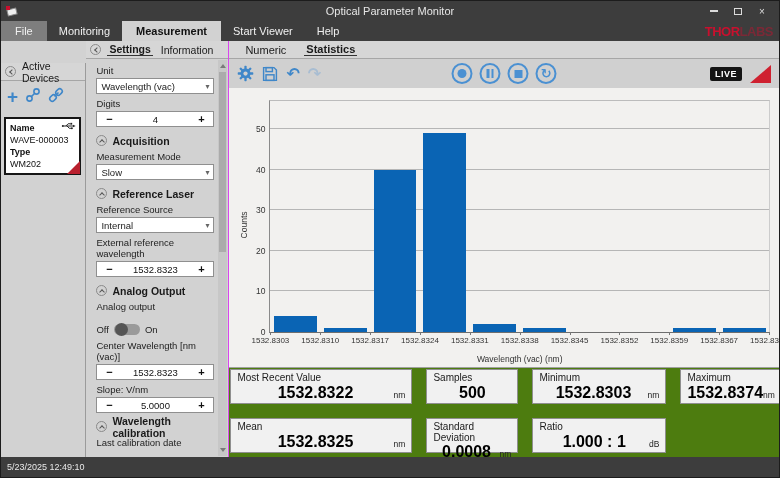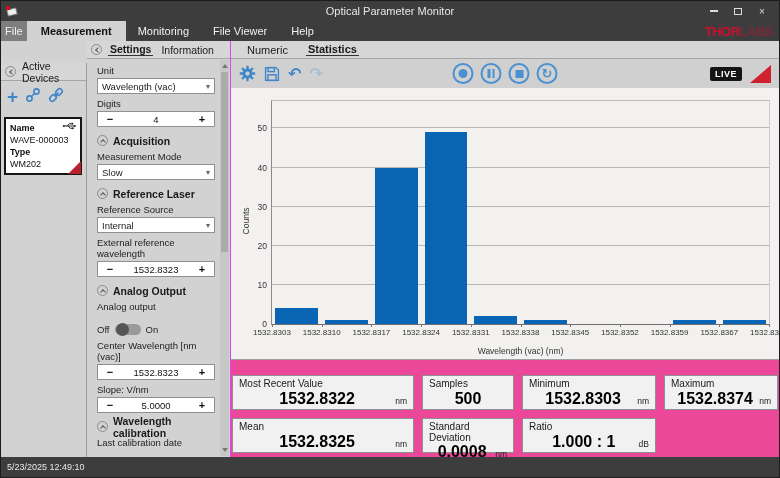--- a/index.html
+++ b/index.html
@@ -13,21 +13,21 @@
   .app-icon { margin-left:4px; display:flex; }
   .win-title { position:absolute; left:0; right:0; text-align:center; color:#e6e6e6; font-size:11px; }
   .win-controls { margin-left:auto; display:flex; align-items:center; gap:6px; padding-right:8px; z-index:2; }
   .win-btn { width:18px; height:14px; display:flex; align-items:center; justify-content:center; color:#dcdcdc; font-size:10px; }
   .glyph-min { width:8px; height:0; border-bottom:2px solid #dcdcdc; }
   .glyph-max { width:8px; height:7px; border:1px solid #dcdcdc; }
 
   
   .menubar { height:20px; background:#3d3d3d; display:flex; align-items:stretch; position:relative; flex:0 0 auto; }
   .menu-item { color:#f0f0f0; font-size:11px; padding:0 12px; display:flex; align-items:center; }
-  .menu-item.file { background:#7e7e7e; padding:0 4px; }
+  .menu-item.file { background:#7e7e7e; padding:0 14px; }
   .menu-item.active { background:#d2d2d2; color:#111; font-weight:bold; padding:0 14px; }
   .brand { position:absolute; right:6px; top:0; height:20px; display:flex; align-items:center;
            font-weight:bold; font-size:13px; letter-spacing:-0.5px; }
   .brand .thor { color:#c8102e; }
   .brand .labs { color:#c8102e; opacity:0.45; }
 
   
   .mainrow { flex:1 1 auto; display:flex; min-height:0; }
 
   .panel-header { height:18px; background:#d6d6d6; border-bottom:1px solid #a6a6a6;
@@ -97,21 +97,21 @@
                  font-size:8.5px; color:#333; }
   .xtick { position:absolute; top:100%; width:1px; height:3px; background:#777; }
   .xtick-label { position:absolute; top:100%; margin-top:4px; transform:translateX(-50%);
                  font-size:8px; color:#333; white-space:nowrap; }
   .ylab { position:absolute; left:2px; top:50%; transform:rotate(-90deg) translateX(30%); transform-origin:center;
           font-size:8.5px; color:#333; }
   .xlab { position:absolute; left:40px; right:9px; bottom:3px; text-align:center; font-size:8.5px; color:#333; }
 
   
   .stats { flex:0 0 auto; display:grid; grid-template-columns:182px 92px 134px 1fr; grid-auto-rows:35px;
-           gap:8px; background:#ec4899; padding:15px 1px 4px 1px; border-top:1px solid #a0a0a0; }
+           gap:14px; background:#4d7c0f; padding:1px 1px 4px 1px; border-top:1px solid #a0a0a0; }
   .cell { background:#f1f1f1; border:1px solid #8f8f8f; display:flex; flex-direction:column; padding:2px 6px 2px 6px; }
   .cell-top { display:flex; justify-content:space-between; font-size:10px; color:#1a1a1a; line-height:11px; }
   .cell-bot { flex:1; display:flex; align-items:center; }
   .cell-val { flex:1; text-align:center; font-size:16px; font-weight:bold; color:#000; line-height:17px; }
   .cell-unit { font-size:8.5px; color:#222; align-self:flex-end; padding-bottom:1px; }
 
   
   .statusbar { height:20px; background:#3d3d3d; display:flex; align-items:center; 
                padding:0 6px; flex:0 0 auto; }
   .status-text { color:#e8e8e8; font-size:9px; }
@@ -135,23 +135,23 @@
         </span>
       <span class="win-btn">
           <span class="glyph-max"></span>
         </span>
       <span class="win-btn">×</span>
     </span>
   </div>
 
   <div class="menubar">
     <span class="menu-item file">File</span>
+    <span class="menu-item">Monitoring</span>
     <span class="menu-item active">Measurement</span>
-    <span class="menu-item">Monitoring</span>
-    <span class="menu-item">File Viewer</span>
+    <span class="menu-item">Start Viewer</span>
     <span class="menu-item">Help</span>
     <span class="brand">
       <span class="thor">THOR</span>
         <span class="labs">LABS</span>
     </span>
   </div>
 
   <div class="mainrow">
 
     <div class="devices">

